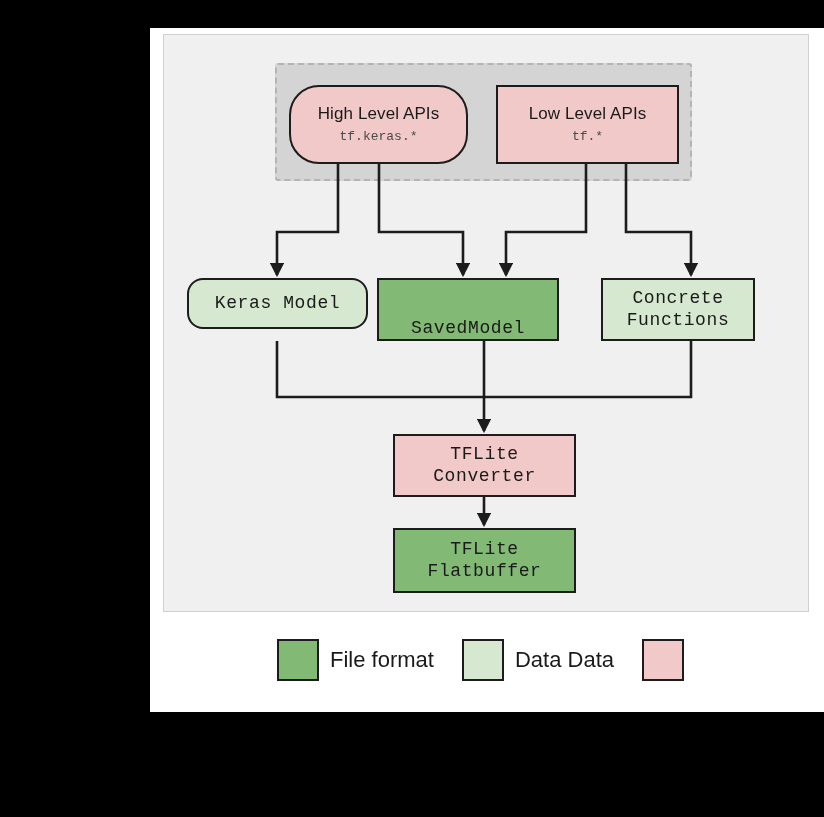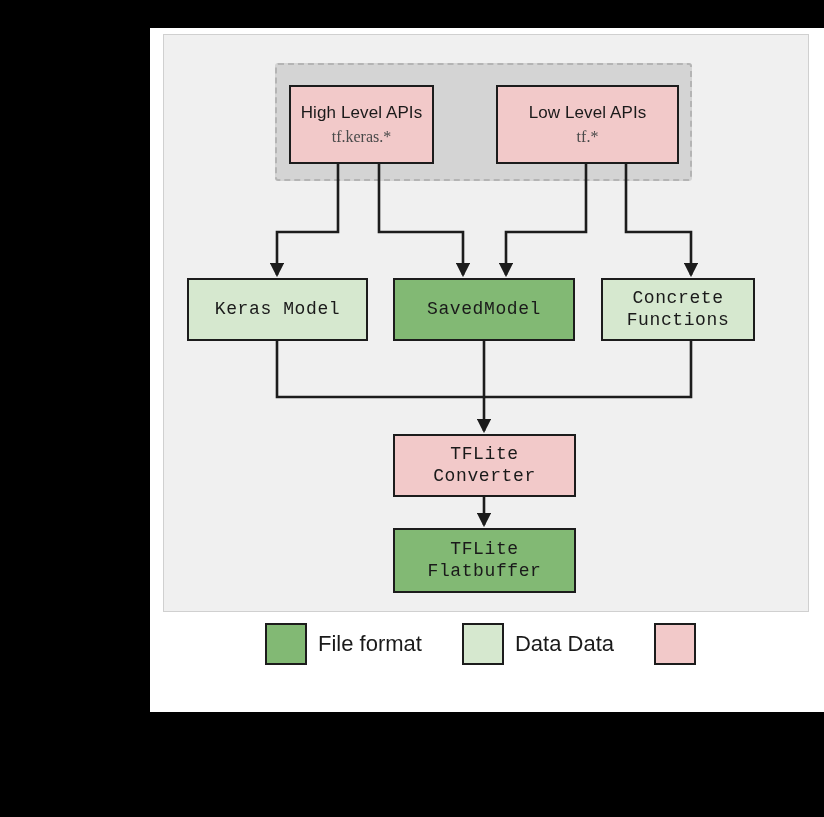--- a/index.html
+++ b/index.html
@@ -68,22 +68,22 @@
   .node.pink      { background: #f2c9c9; }
   .node.green     { background: #82b974; }
   .node.lightgreen{ background: #d6e8cf; }
 
   .node .title-sans {
     font-family: "Liberation Sans", sans-serif;
     font-size: 17px;
     letter-spacing: 0.1px;
   }
   .node .sub-mono {
-    font-family: Liberation Serif, serif;
-    font-size: 16px;
+    font-family: Liberation Mono, monospace;
+    font-size: 13px;
     color: #4a4a4a;
     margin-top: 5px;
   }
   .node .label-mono {
     font-family: "Liberation Mono", monospace;
     font-size: 18px;
     letter-spacing: 0.6px;
     white-space: pre-line;
   }
 
@@ -94,27 +94,27 @@
     top: 0;
     width: 646px;
     height: 578px;
     pointer-events: none;
   }
 
   
   .legend {
     position: absolute;
     left: 13px;
-    top: 576px;
+    top: 592px;
     width: 646px;
     height: 80px;
     display: flex;
     align-items: center;
     justify-content: center;
-    gap: 12px;
+    gap: 0px;
   }
   .legend-item {
     display: flex;
     align-items: center;
     margin: 0 14px;
   }
   .swatch {
     width: 42px;
     height: 42px;
     border: 2.5px solid #1c1c1c;
@@ -131,35 +131,35 @@
 </head>
 <body>
 
 <div id="root">
   <div class="figure-card">
 
     <div class="diagram-panel">
 
       <div class="api-group"></div>
 
-      <div class="node pink" style="left:125px; top:50px; width:145px; height:79px;">
+      <div class="node pink" style="left:125px; top:50px; width:179px; height:79px;border-radius:30px;">
         <div class="title-sans">High Level APIs</div>
         <div class="sub-mono">tf.keras.*</div>
       </div>
 
       <div class="node pink" style="left:332px; top:50px; width:183px; height:79px;">
         <div class="title-sans">Low Level APIs</div>
         <div class="sub-mono">tf.*</div>
       </div>
 
-      <div class="node lightgreen" style="left:23px; top:243px; width:181px; height:63px;">
+      <div class="node lightgreen" style="left:23px; top:243px; width:181px; height:51px;border-radius:16px;">
         <div class="label-mono">Keras Model</div>
       </div>
 
-      <div class="node green" style="left:229px; top:243px; width:182px; height:63px;">
+      <div class="node green" style="left:213px; top:243px; width:182px; height:63px;justify-content:flex-end;">
         <div class="label-mono">SavedModel</div>
       </div>
 
       <div class="node lightgreen" style="left:437px; top:243px; width:154px; height:63px;">
         <div class="label-mono">Concrete
 Functions</div>
       </div>
 
       <div class="node pink" style="left:229px; top:399px; width:183px; height:63px;">
         <div class="label-mono">TFLite

